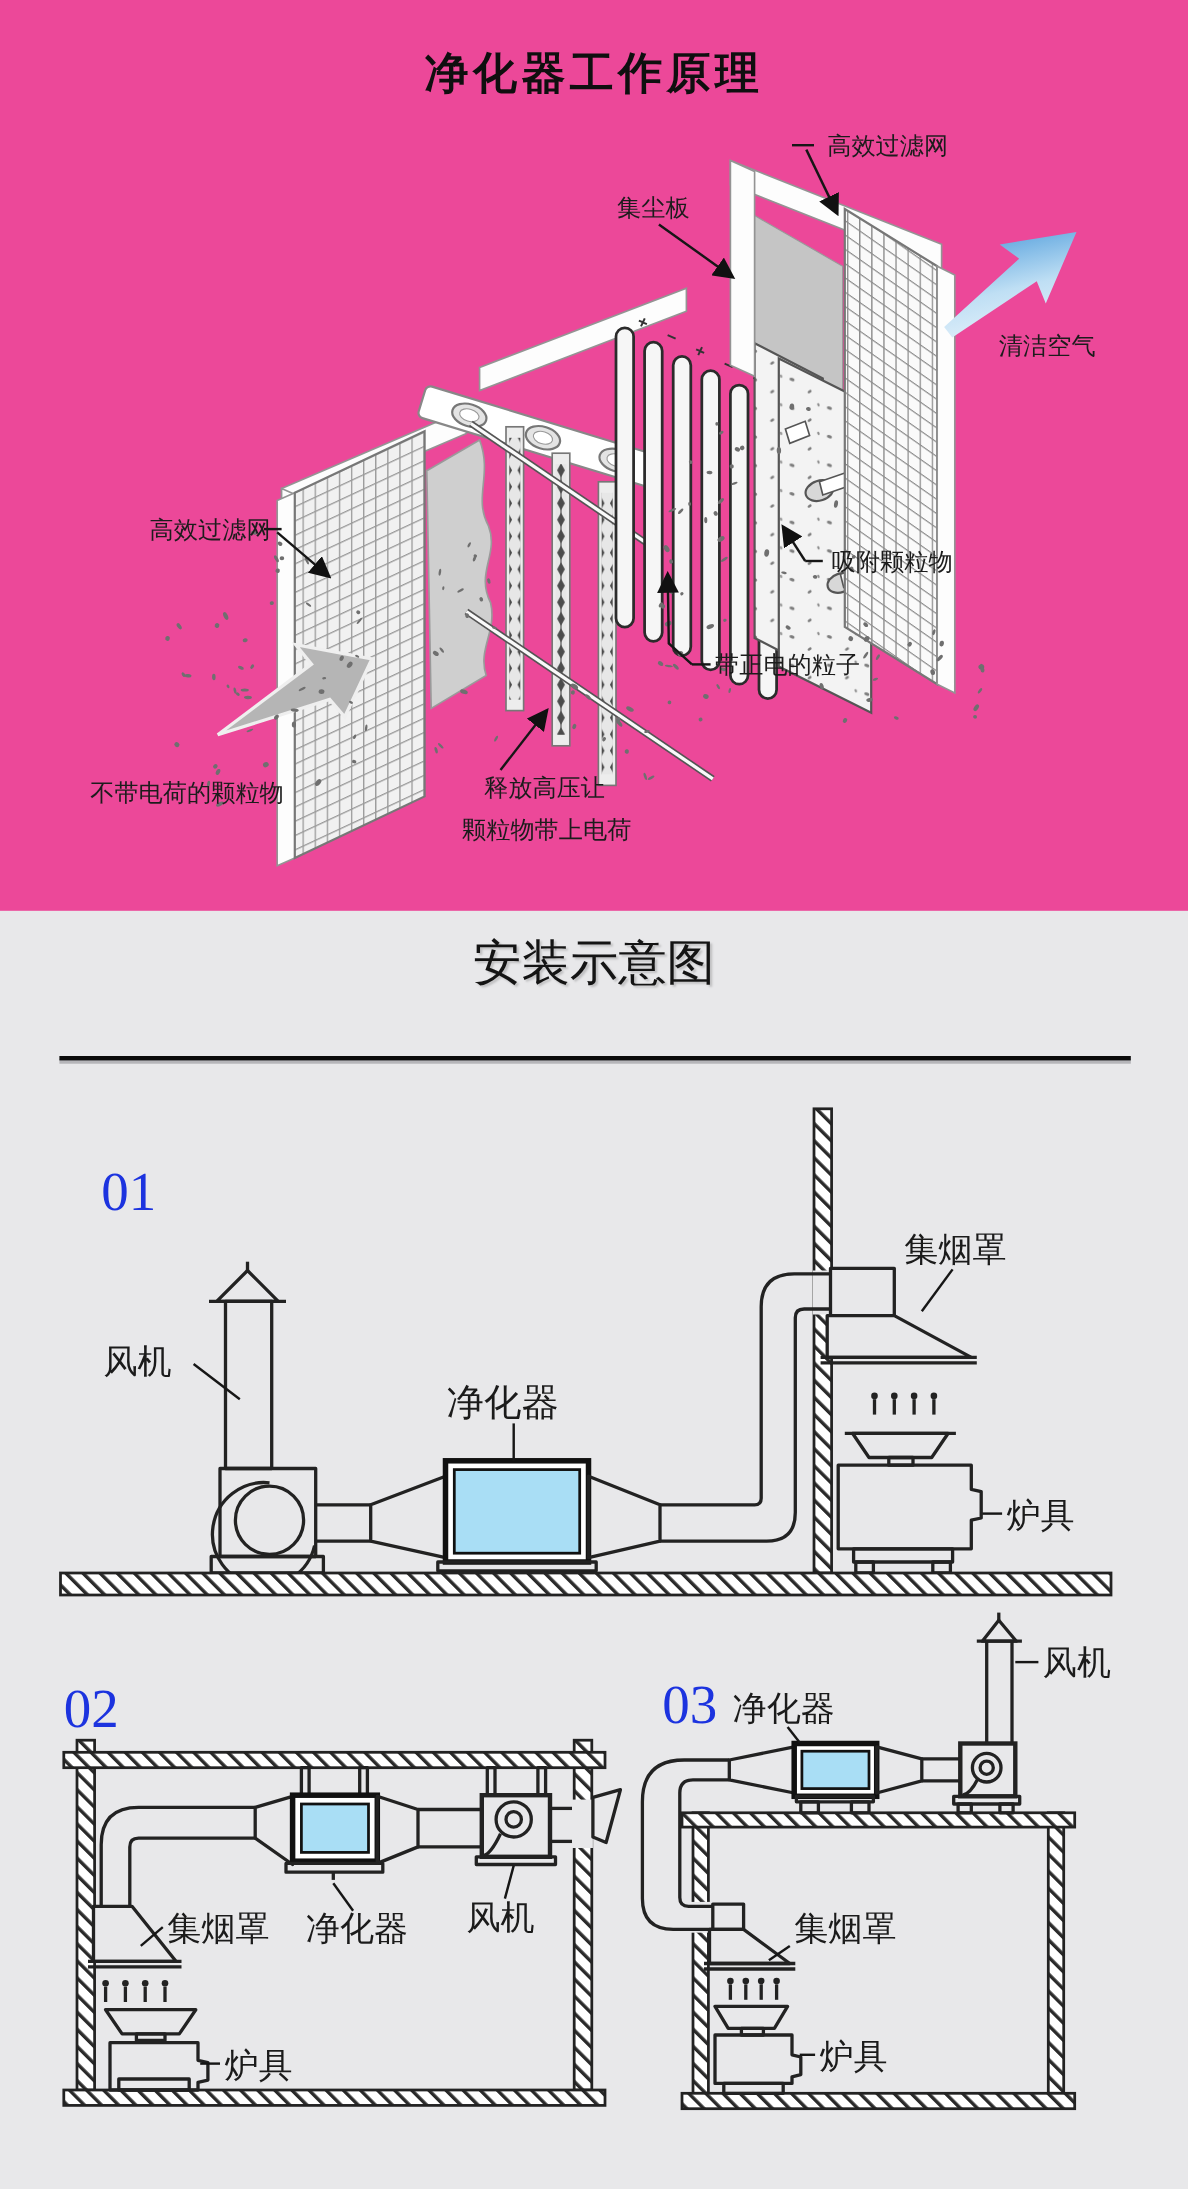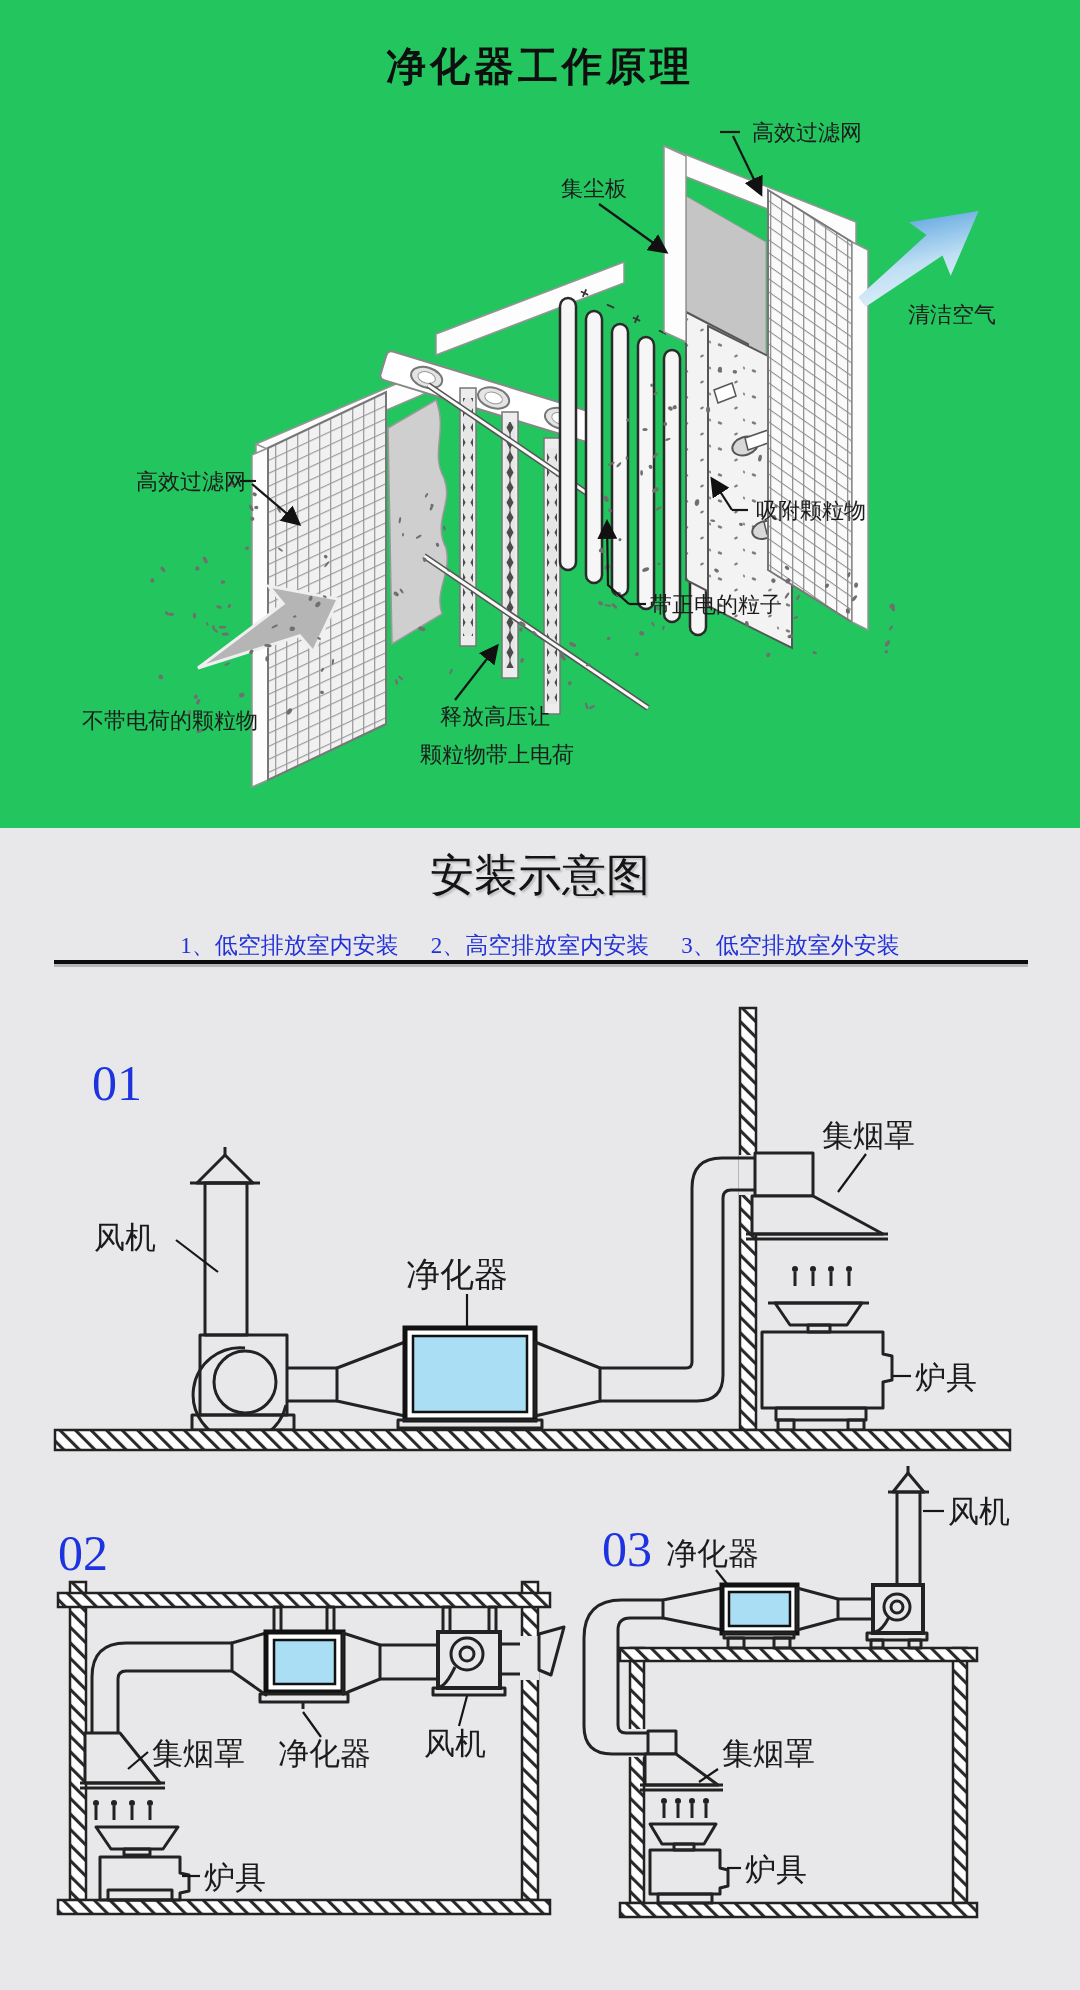--- a/index.html
+++ b/index.html
@@ -1,16 +1,16 @@
 <!DOCTYPE html>
 <html><head>
 <meta charset="utf-8">
 <style>
   html,body{margin:0;padding:0;background:#fff;}
-  #screen{position:relative;width:1080px;height:1990px;background:#22c55e;overflow:hidden;
+  #screen{position:relative;width:1080px;height:1990px;background:#ec4899;overflow:hidden;
           font-family:"Liberation Sans","DejaVu Sans",sans-serif;color:#111;}
   .sec1-title{position:absolute;top:12px;left:0;width:100%;text-align:center;
               font-size:40px;font-weight:600;letter-spacing:4px;color:#0f0f0f;}
   #sec1 svg{position:absolute;top:0;left:0;}
   #sec2{position:absolute;top:828px;left:0;width:1080px;height:1162px;background:#e8e8ea;font-family:Liberation Serif, serif;}
   .sec2-title{position:absolute;top:18px;left:0;width:100%;text-align:center;
               font-size:44px;font-weight:500;color:#141414;text-shadow:2px 2px 2px rgba(0,0,0,.18);}
   .legend{position:absolute;top:102px;left:0;width:100%;display:flex;justify-content:center;
           gap:32px;font-size:23px;font-weight:500;color:#2231d8;}
   .divider{position:absolute;top:132px;left:54px;width:974px;height:4px;background:#0b0b0b;
@@ -323,25 +323,20 @@
 
         <line class="lead" x1="455" y1="700" x2="497" y2="646" marker-end="url(#ah)"></line>
         <text class="lbl1" x="440" y="724">释放高压让</text>
         <text class="lbl1" x="420" y="762">颗粒物带上电荷</text>
       </g>
     </svg>
   </div>
 
   <div id="sec2">
     <div class="sec2-title">安装示意图</div>
-    <div class="legend">
-      <span>1、低空排放室内安装</span>
-      <span>2、高空排放室内安装</span>
-      <span>3、低空排放室外安装</span>
-    </div>
     <div class="divider"></div>
 
     <svg class="diagrams" width="1080" height="1162" viewBox="0 0 1080 1162">
       <defs>
         <pattern id="hatch" width="11" height="11" patternUnits="userSpaceOnUse" patternTransform="rotate(-45)">
           <rect width="11" height="11" fill="#fff"></rect>
           <line x1="1.5" y1="0" x2="1.5" y2="11" stroke="#2a2a2a" stroke-width="3.2"></line>
         </pattern>
       </defs>
 

